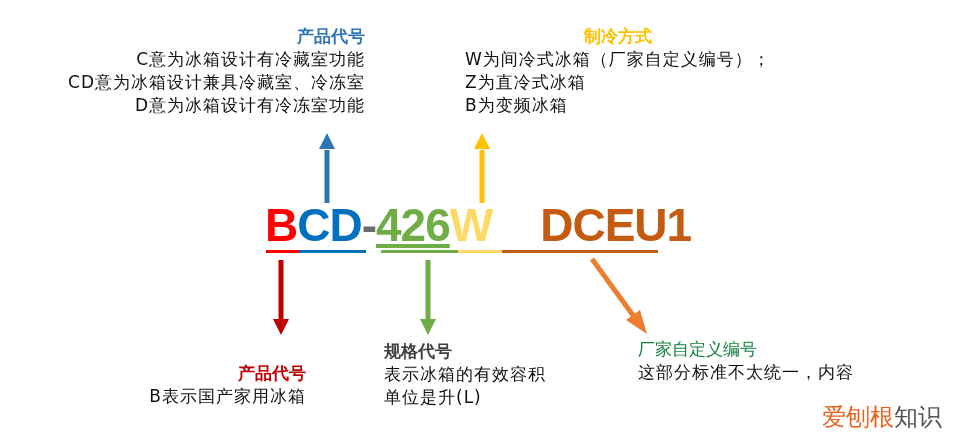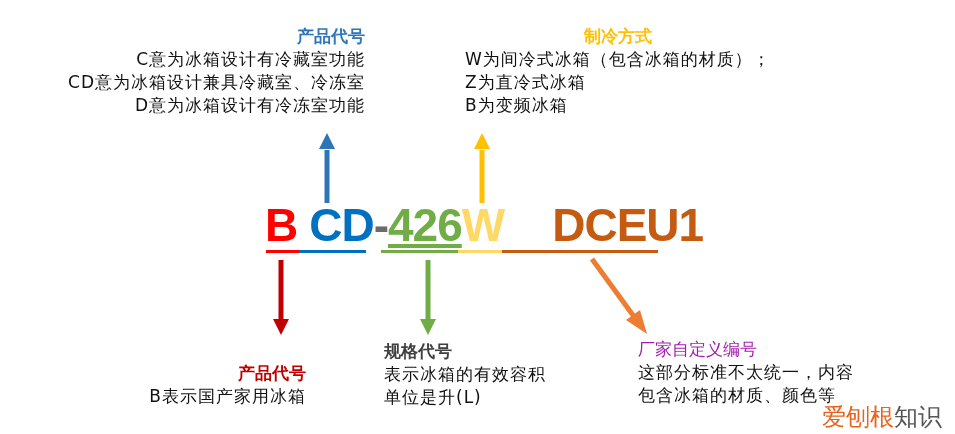--- a/index.html
+++ b/index.html
@@ -28,27 +28,27 @@
 
 <div class="block right" style="right:590px; top:24px;">
   <div class="title" style="color:#2e75b6;">产品代号</div>
   <div class="line">C意为冰箱设计有冷藏室功能</div>
   <div class="line">CD意为冰箱设计兼具冷藏室、冷冻室</div>
   <div class="line">D意为冰箱设计有冷冻室功能</div>
 </div>
 
 <div class="block" style="left:465px; top:24px;">
   <div class="title" style="color:#ffc000;text-align:center;">制冷方式</div>
-  <div class="line">W为间冷式冰箱（包含冰箱的材质）；</div>
+  <div class="line">W为间冷式冰箱（厂家自定义编号）；</div>
   <div class="line">Z为直冷式冰箱</div>
   <div class="line">B为变频冰箱</div>
 </div>
 
 <div class="code">
-  <span style="color:#ff0000;">B</span><span style="color:#0070c0;margin-left:12px;">CD</span><span style="color:#6b6b6b;">-</span><span style="color:#70ad47;text-decoration:underline;">426</span><span style="color:#ffd966;">W</span><span style="color:#c55a11;margin-left:48px;">DCEU1</span>
+  <span style="color:#ff0000;">B</span><span style="color:#0070c0;">CD</span><span style="color:#6b6b6b;">-</span><span style="color:#70ad47;text-decoration:underline;">426</span><span style="color:#ffd966;">W</span><span style="color:#c55a11;margin-left:48px;">DCEU1</span>
 </div>
 
 <div class="uline" style="left:266px; width:33px; background:#ff0000;"></div>
 <div class="uline" style="left:299px; width:67px; background:#0070c0;"></div>
 <div class="uline" style="left:381px; width:77px; background:#70ad47;"></div>
 <div class="uline" style="left:458px; width:44px; background:#ffd966;"></div>
 <div class="uline" style="left:502px; width:156px; background:#c55a11;"></div>
 
 <svg class="arrows" width="955" height="434">
   <g>
@@ -78,20 +78,19 @@
   <div class="line">B表示国产家用冰箱</div>
 </div>
 
 <div class="block" style="left:384px; top:339px;">
   <div class="title" style="color:#404040;">规格代号</div>
   <div class="line">表示冰箱的有效容积</div>
   <div class="line">单位是升(L)</div>
 </div>
 
 <div class="block" style="left:638px; top:337px;">
-  <div class="title" style="color:#a21caf; font-family:'DejaVu Sans', sans-serif; font-weight:normal;">厂家自定义编号</div>
+  <div class="title" style="color:#15803d; font-family:'DejaVu Sans', sans-serif; font-weight:normal;">厂家自定义编号</div>
   <div class="line">这部分标准不太统一，内容</div>
-  <div class="line">包含冰箱的材质、颜色等</div>
 </div>
 
 <div class="wm">
   <span style="color:#e8641e;">爱刨根</span><span style="color:#555555;">知识网</span>
 </div>
 
 </body></html>

